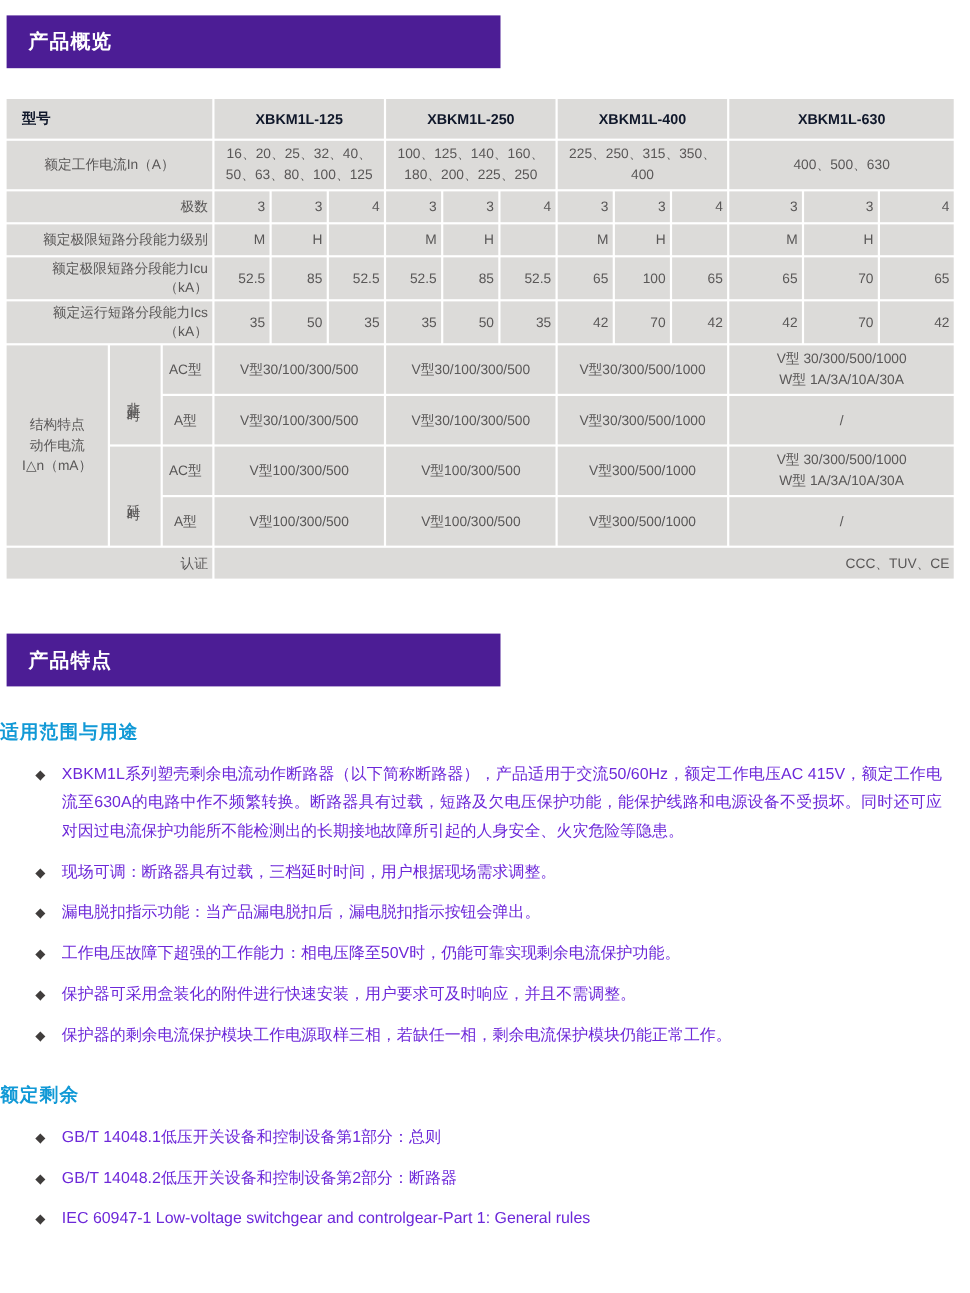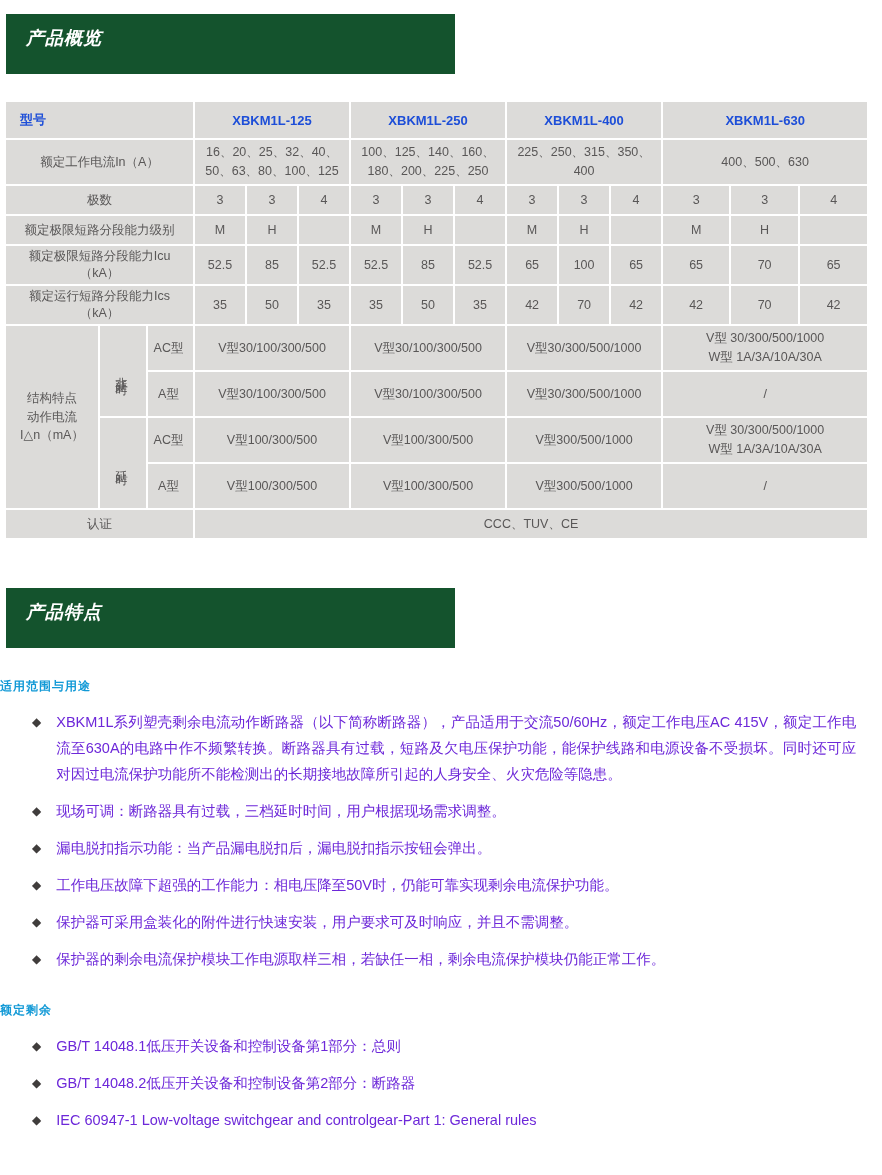--- a/index.html
+++ b/index.html
@@ -3,57 +3,57 @@
 <meta charset="utf-8">
 <style>
   html,body{margin:0;padding:0;}
   body{
     width:882px;height:1175px;background:#ffffff;
     font-family:"Liberation Sans","DejaVu Sans",sans-serif;
     color:#595757;overflow:hidden;
   }
   
   .banner{
-    margin:14px 0 0 6px;width:449px;height:60px;
-    background:#14532d;color:#ffffff;
+    margin:14px 0 0 6px;width:449px;height:48px;
+    background:#4c1d95;color:#ffffff;
     font-size:18px;font-weight:bold;line-height:48px;
-    padding-left:20px;box-sizing:border-box;letter-spacing:1px;font-style:italic;
+    padding-left:20px;box-sizing:border-box;letter-spacing:1px;
   }
   .banner2{margin-top:48px;}
   
   table.spec{
     border-collapse:separate;border-spacing:2px;
     margin:26px 0 0 4px;table-layout:fixed;width:839px;
     font-size:12.5px;color:#595757;
   }
   table.spec td{
     background:#dcdbd9;text-align:center;vertical-align:middle;
     padding:2px 4px;box-sizing:border-box;overflow:hidden;
   }
   td.head{
-    background:#1199d6;color:#1d4ed8;font-weight:bold;font-size:13px;
+    background:#1199d6;color:#0f172a;font-weight:bold;font-size:13px;
   }
   td.head.lbl{text-align:left;padding-left:14px;}
   td.lab{
     background:#f2f1ef;text-align:left;padding-left:12px;
   }
   td.lab.ctr{text-align:center;padding-left:0;}
   td.vert{
     writing-mode:vertical-rl;text-orientation:upright;
     letter-spacing:3px;padding:0;text-align:center;
   }
   td.pre{white-space:pre-line;line-height:1.5;}
   td.left{text-align:left;padding-left:20px;}
   tr.h-head td{height:36px;}
   tr.h-tall td{height:44px;}
-  tr.h-sm td{height:28px;}
+  tr.h-sm td{height:28px;text-align:right;}
   
   .features{padding:0 20px 0 0;}
   .sec-heading{
-    color:#1199d6;font-size:12px;font-weight:bold;
+    color:#1199d6;font-size:17px;font-weight:bold;
     margin:30px 0 14px 0;letter-spacing:1px;
   }
   .sec-heading.first{margin-top:30px;}
   .bullet{
     display:flex;align-items:flex-start;
     margin:0 0 11px 32px;line-height:26px;font-size:14.5px;
   }
   .bullet .diamond{
     flex:0 0 auto;color:#403d3c;font-size:12px;line-height:26px;
     margin-right:15px;

